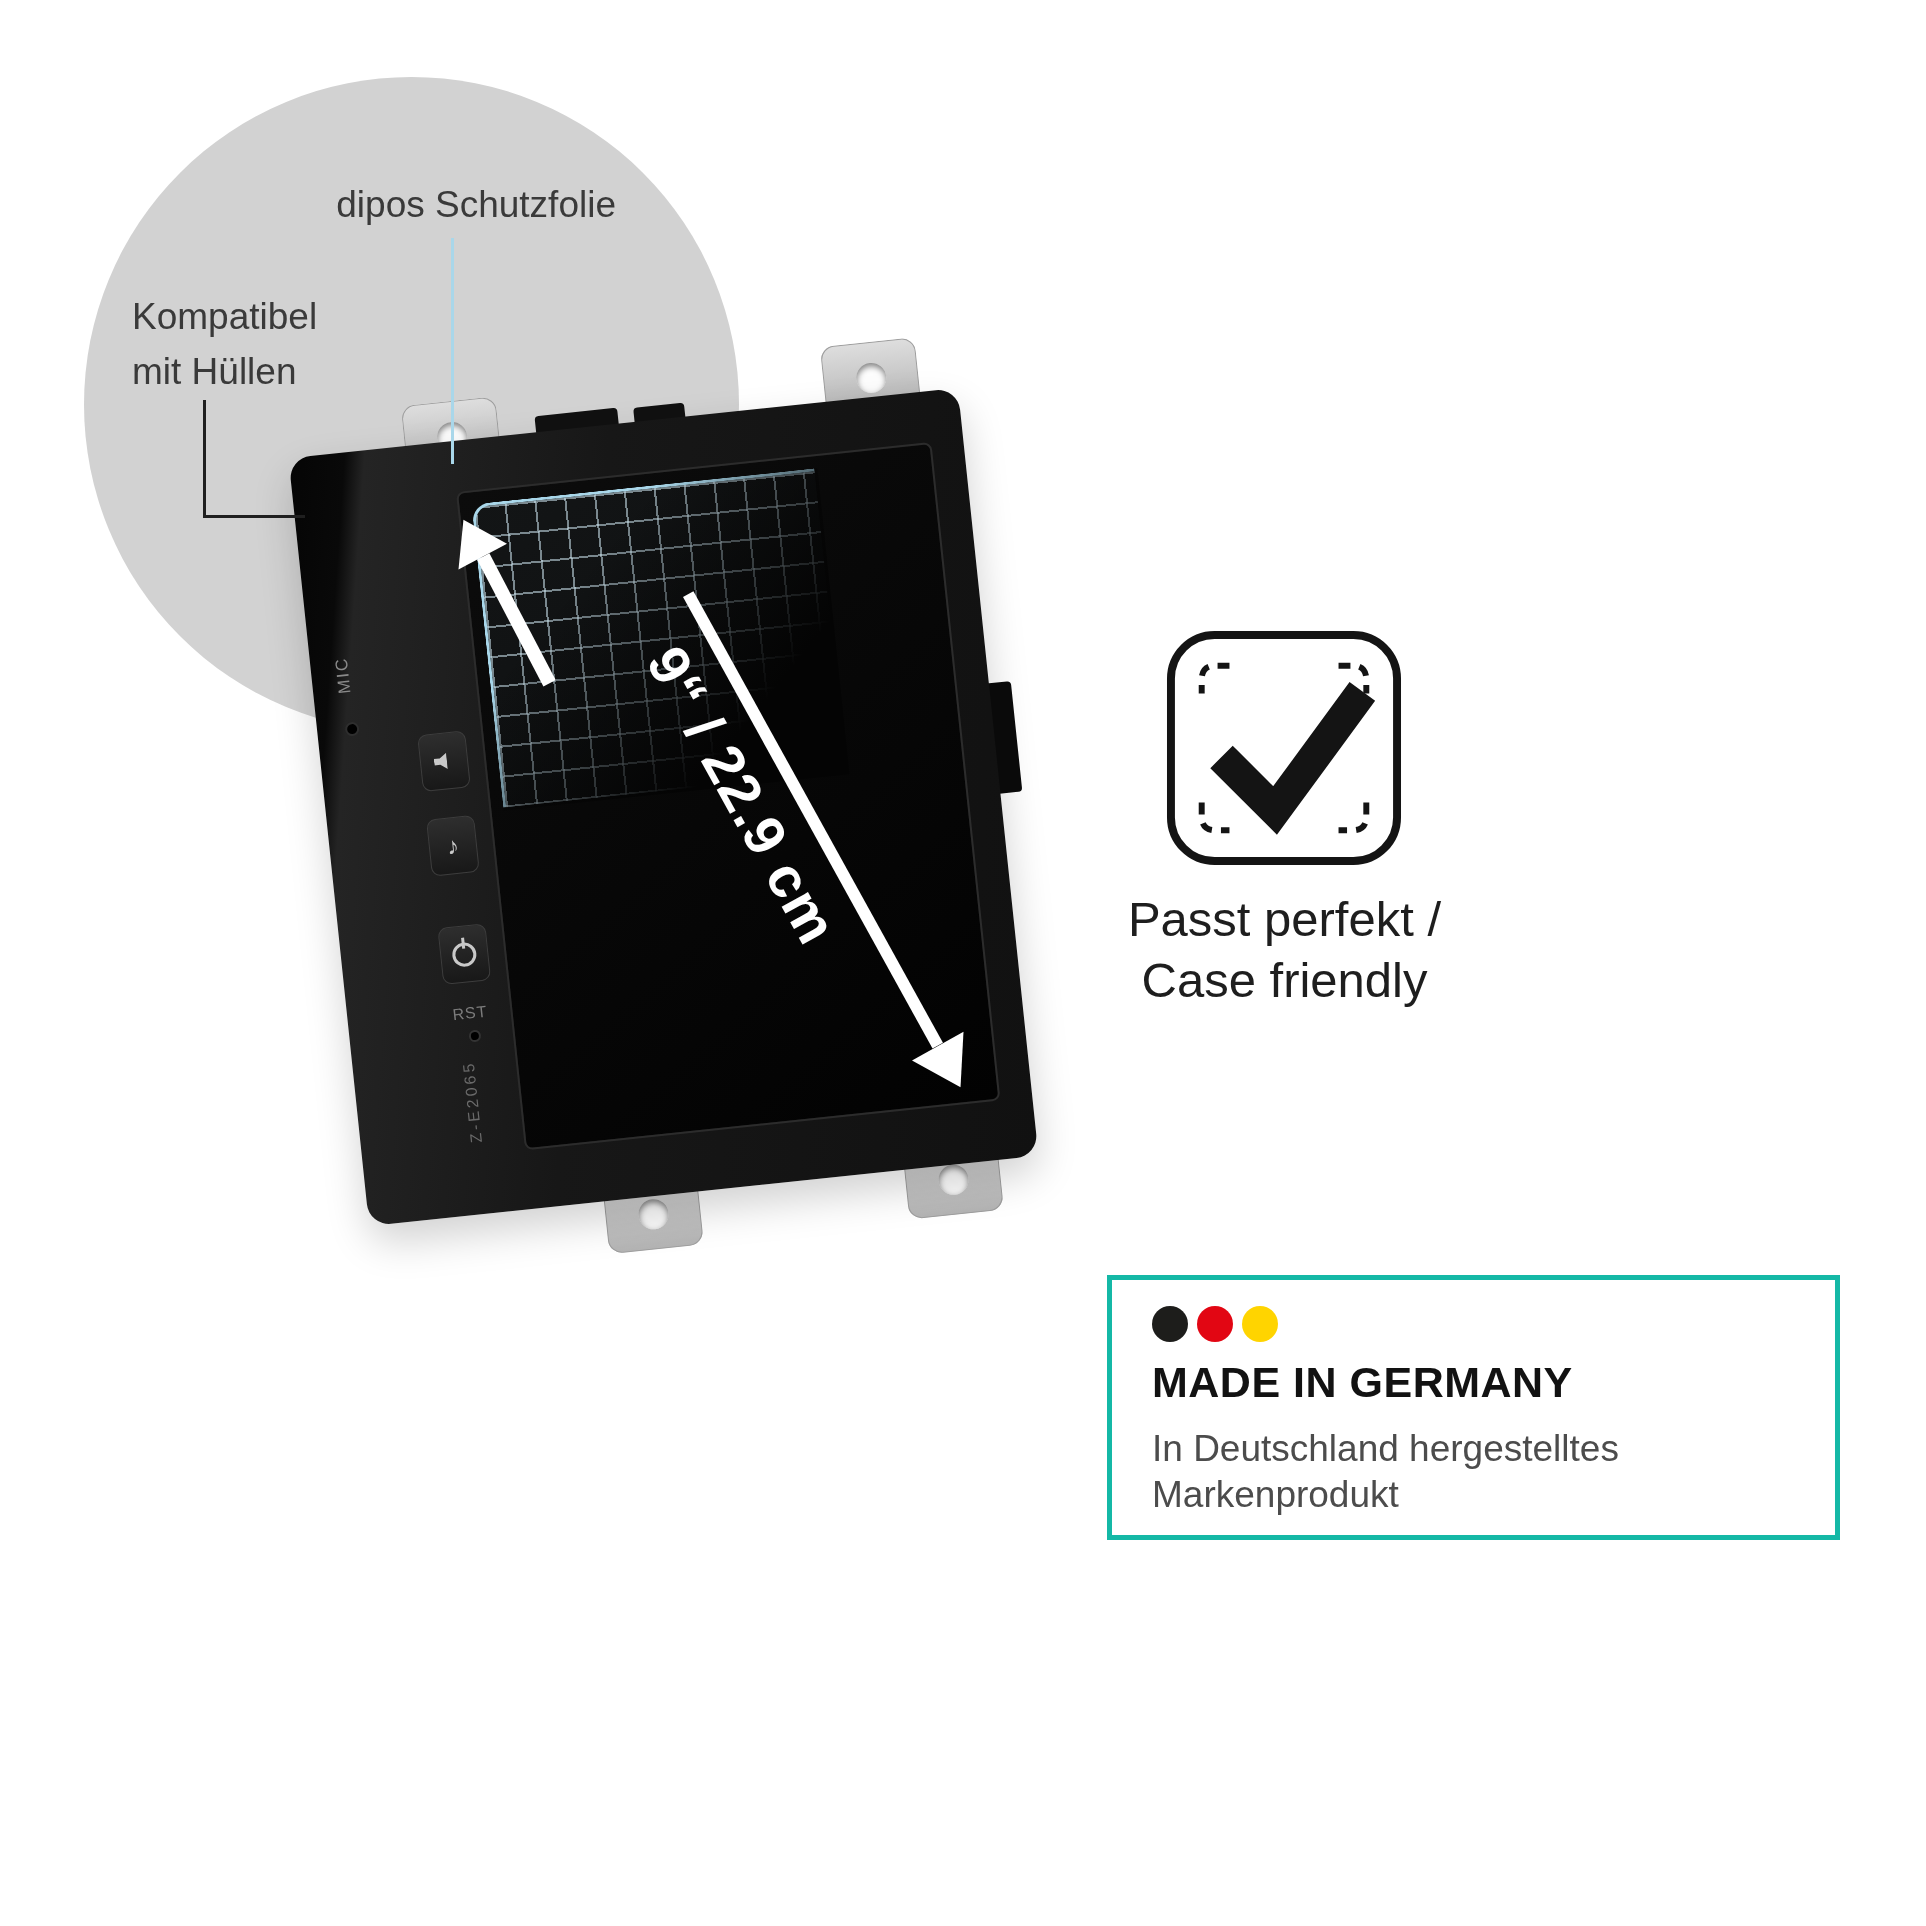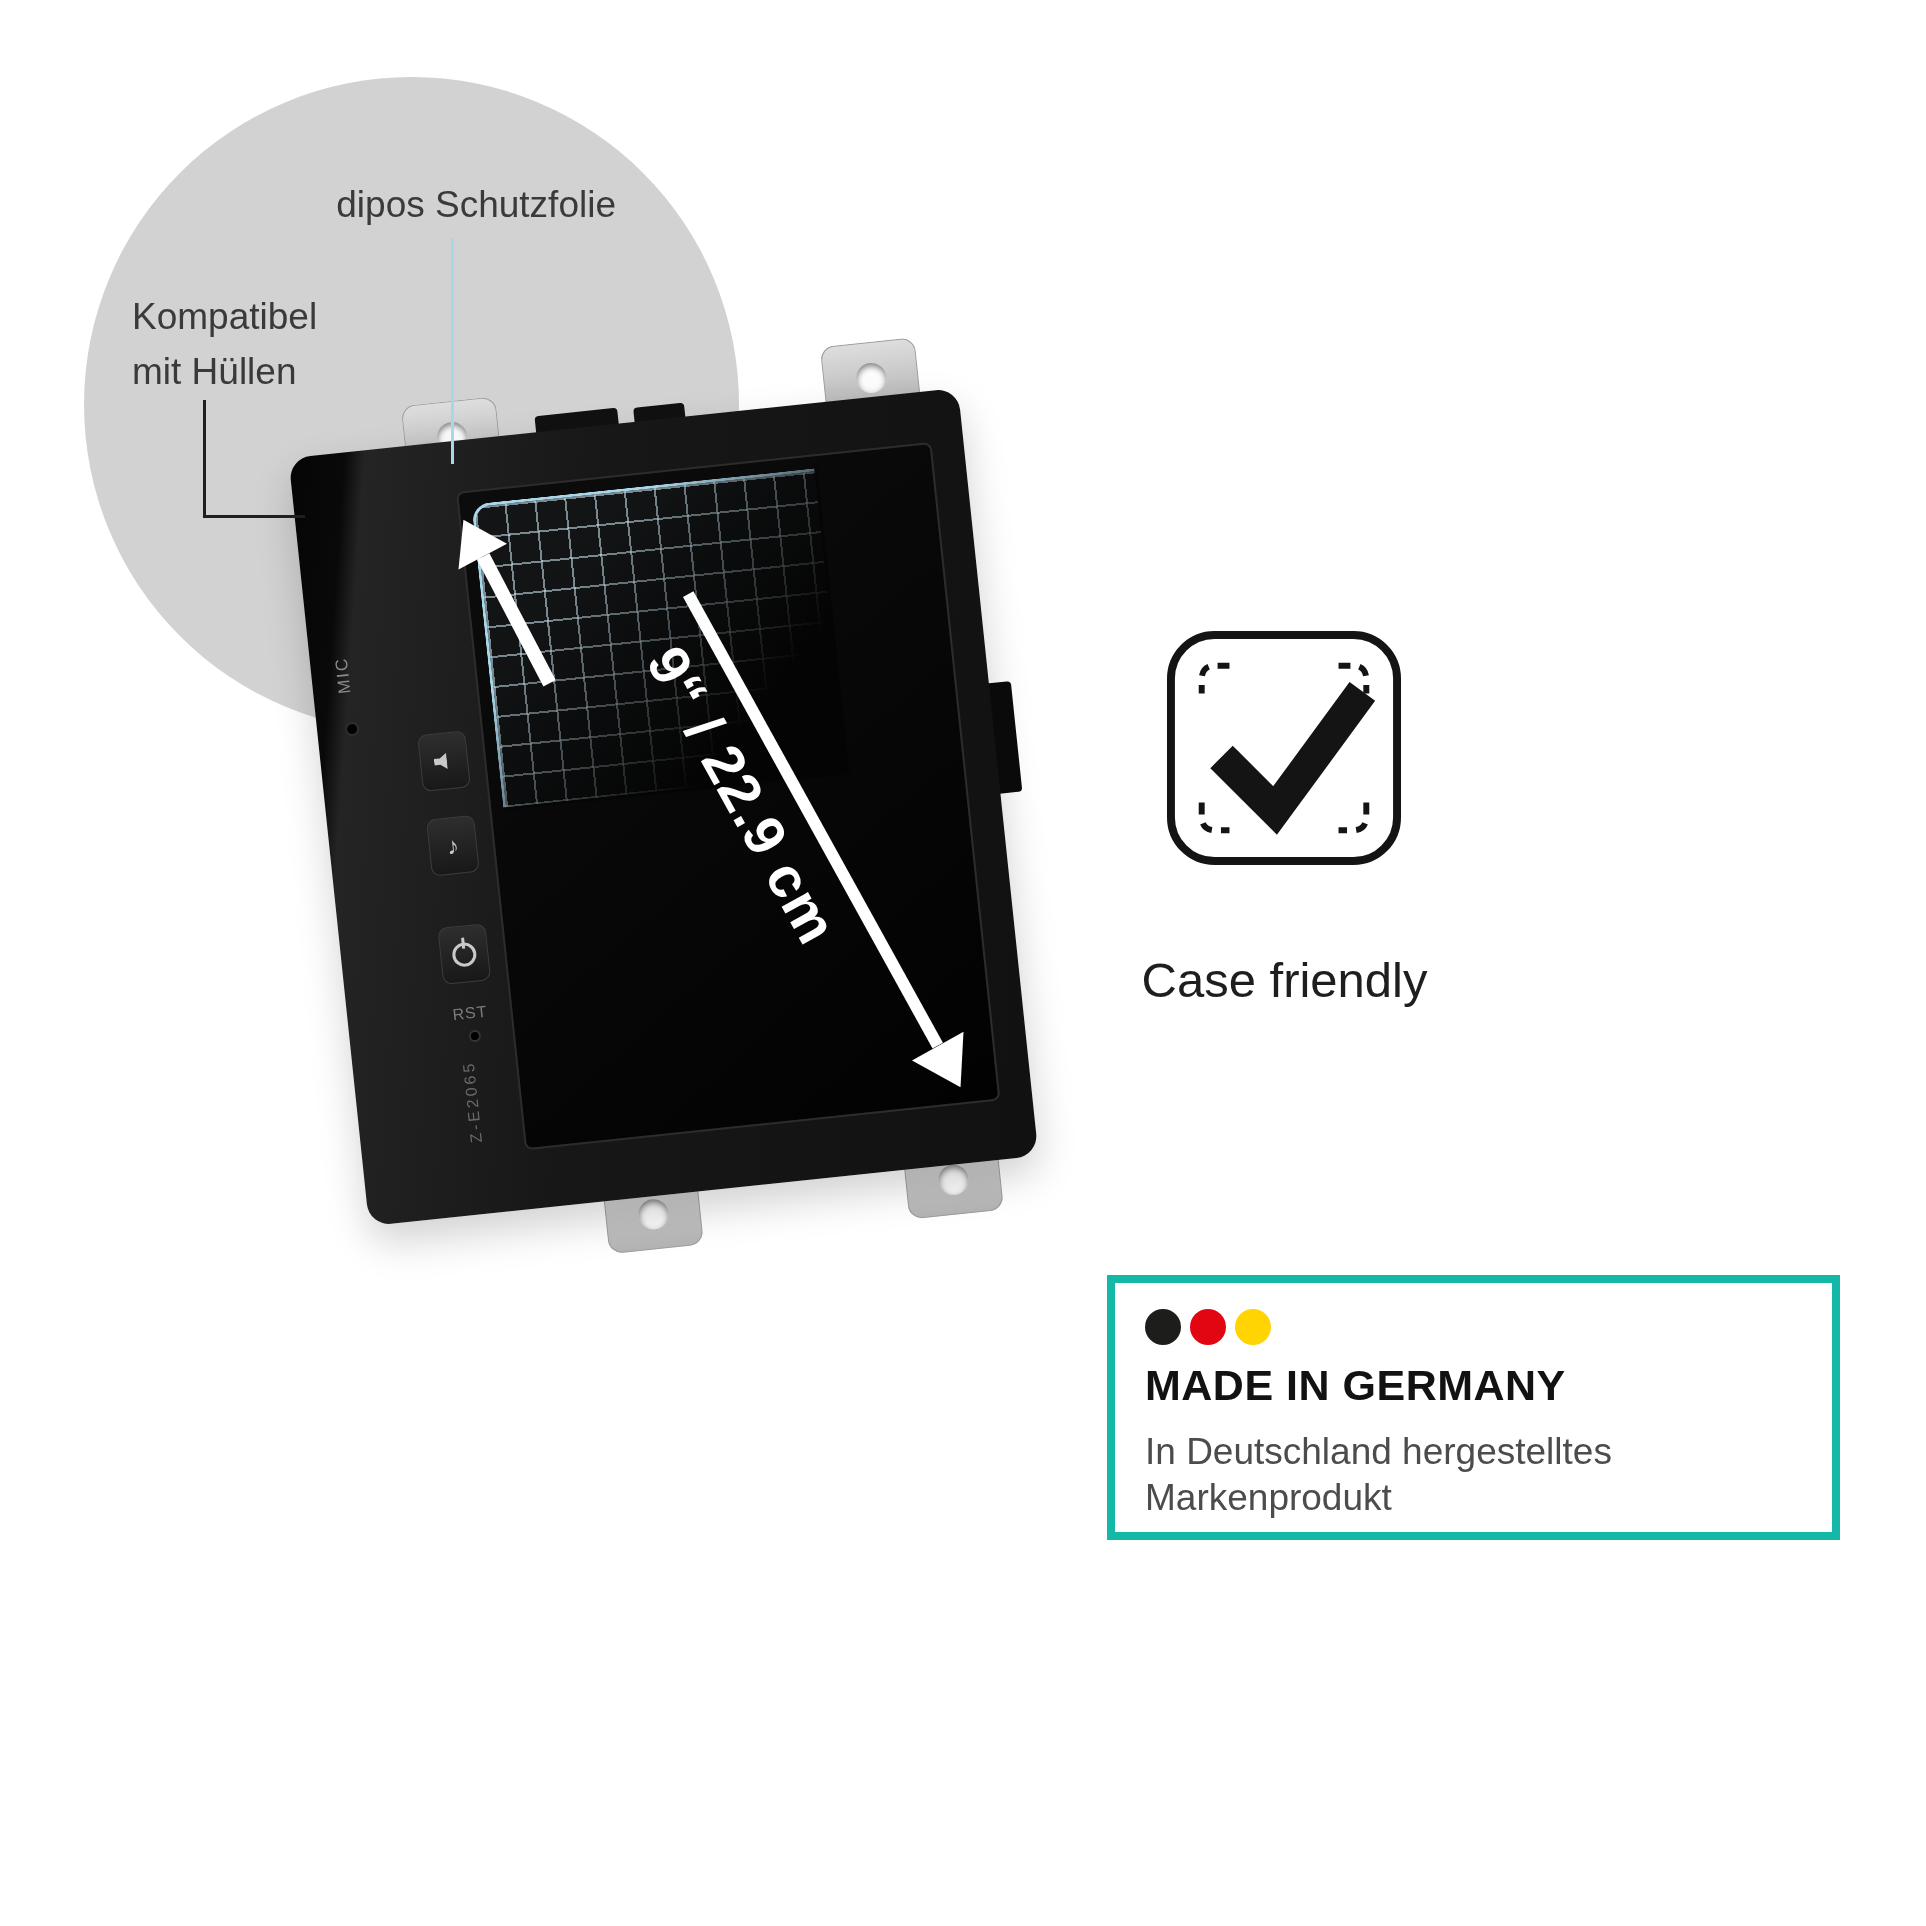--- a/index.html
+++ b/index.html
@@ -91,22 +91,22 @@
     transform: rotate(61deg); font-size: 57px; font-weight: bold; color: #ffffff;
     z-index: 4; letter-spacing: 1px; white-space: nowrap; }
 
   
   .fit-icon { left: 1166px; top: 630px; width: 236px; height: 236px; z-index: 2; }
   .fit-text { left: 1027px; top: 889px; width: 515px; text-align: center;
     font-size: 49px; color: #1e1e1e; line-height: 61px; z-index: 2; }
 
   
   .made-box { left: 1107px; top: 1275px; width: 733px; height: 265px;
-    border: 8px solid #14b8a6; background: #ffffff; box-sizing: border-box;
-    padding: 26px 30px; z-index: 2; }
+    border: 5px solid #14b8a6; background: #ffffff; box-sizing: border-box;
+    padding: 26px 40px; z-index: 2; }
   .flag-dots { display: flex; gap: 9px; }
   .dot { width: 36px; height: 36px; border-radius: 50%; }
   .made-title { margin-top: 16px; font-size: 43px; font-weight: bold;
     color: #121212; letter-spacing: 0.5px; }
   .made-sub { margin-top: 19px; font-size: 37px; color: #4c4c4c; line-height: 46px; }
 </style>
 </head>
 <body>
 
 <div class="abs zoom-circle"></div>
@@ -179,21 +179,21 @@
   <rect x="5" y="5" width="228" height="228" rx="44" fill="none" stroke="#141414" stroke-width="8"></rect>
   <g fill="none" stroke="#141414" stroke-width="6" stroke-dasharray="12 9">
     <path d="M 64 36 H 50 Q 36 36 36 50 V 64"></path>
     <path d="M 174 36 H 188 Q 202 36 202 50 V 64"></path>
     <path d="M 36 174 V 188 Q 36 202 50 202 H 64"></path>
     <path d="M 202 174 V 188 Q 202 202 188 202 H 174"></path>
   </g>
   <path d="M 56 128 L 110 182 L 198 62" fill="none" stroke="#141414" stroke-width="32"></path>
 </svg>
 <div class="abs fit-text">
-  <br>
+  <span>Passt perfekt /</span><br>
   <span>Case friendly</span>
 </div>
 
 <div class="abs made-box">
   <div class="flag-dots">
     <span class="dot" style="background: var(--flag-black, #1d1d1b);"></span>
     <span class="dot" style="background: var(--flag-red, #e20613);"></span>
     <span class="dot" style="background: var(--flag-gold, #ffd400);"></span>
   </div>
   <div class="made-title">MADE IN GERMANY</div>

